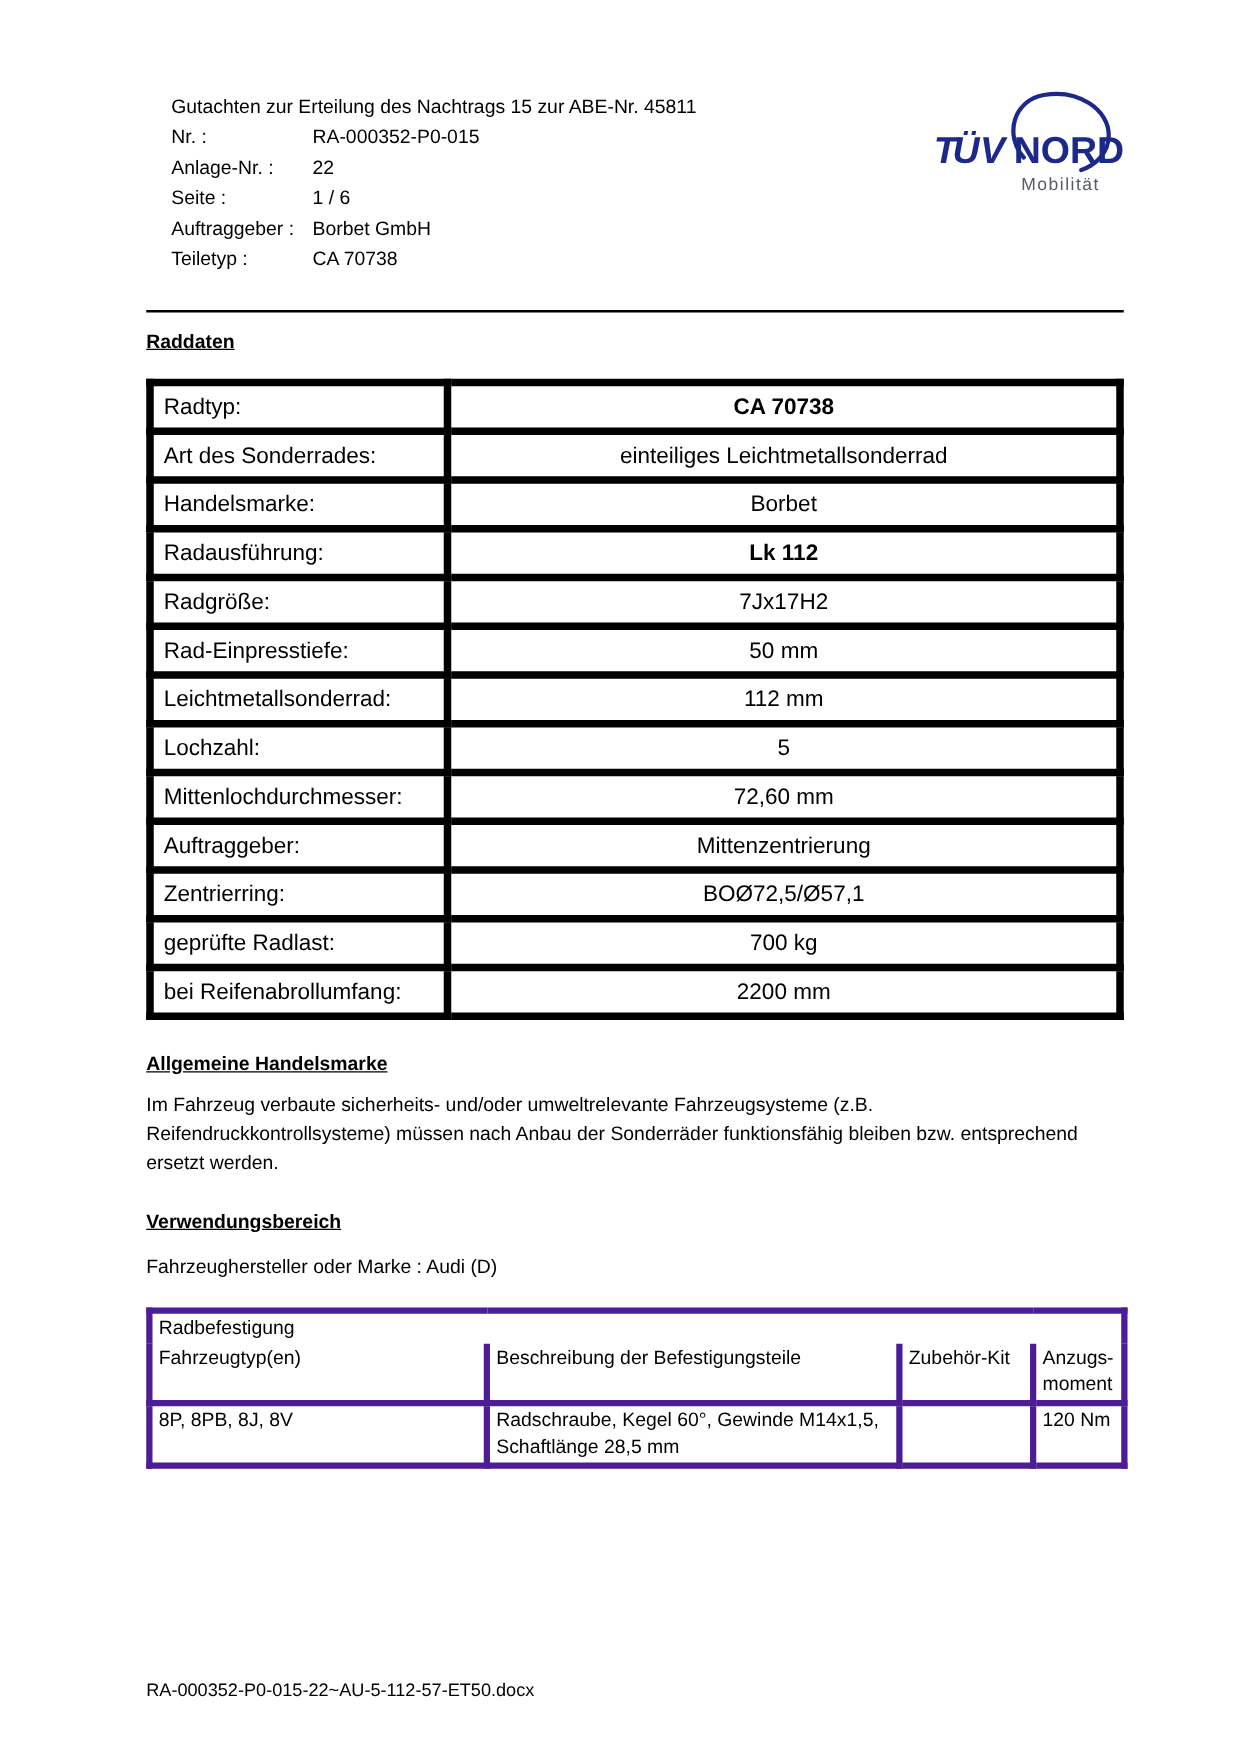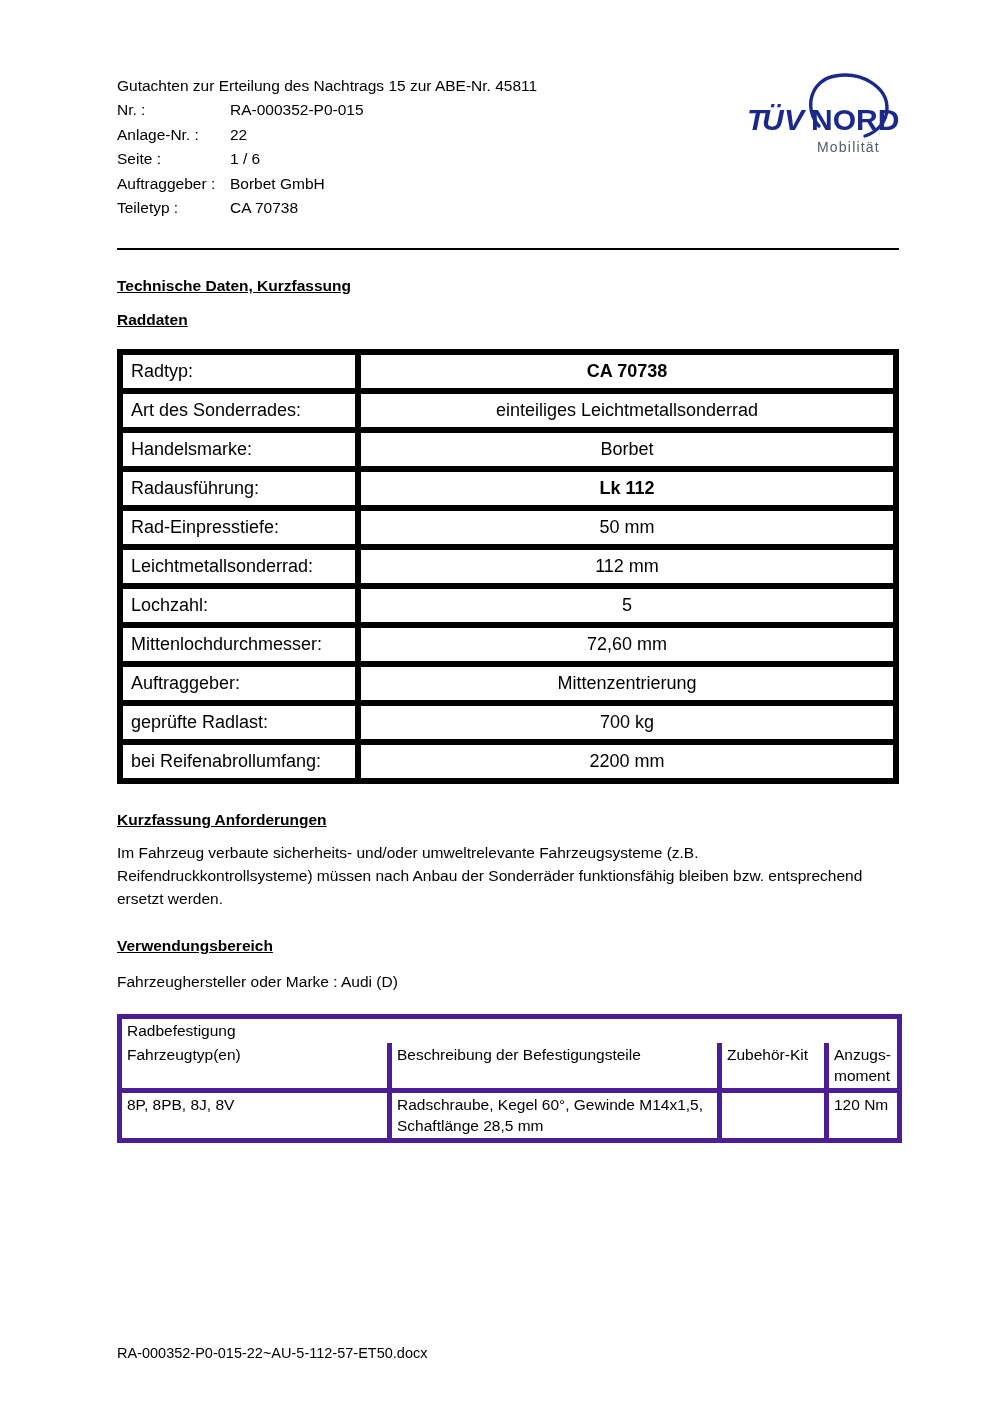--- a/index.html
+++ b/index.html
@@ -24,20 +24,21 @@
     position: absolute;
     left: 117px;
     top: 74px;
     width: 782px;
   }
 
   
   .header-wrap {
     position: relative;
     min-height: 150px;
+    margin-left: 20px;
   }
   .header-lines {
     font-size: 15.5px;
     line-height: 24.4px;
     white-space: nowrap;
   }
   .header-title {
     font-size: 15.5px;
     line-height: 24.4px;
   }
@@ -193,21 +194,20 @@
           <text x="53" y="62" font-family="'Liberation Sans', sans-serif" font-size="30" font-weight="bold" font-style="italic" fill="#1b2a8a">V</text>
           <text x="80" y="62" font-family="'Liberation Sans', sans-serif" font-size="30" font-weight="bold" fill="#1b2a8a">NORD</text>
           <text x="86" y="84" font-family="'Liberation Sans', sans-serif" font-size="14" fill="#555a66" letter-spacing="1.2">Mobilität</text>
         </svg>
       </div>
 
     </div>
 
     <hr class="rule">
 
-    <h2 class="section">Technische Daten, Kurzfassung</h2>
     <h2 class="section sub">Raddaten</h2>
 
     <table class="data">
       <tbody>
         <tr>
           <td class="label">Radtyp:</td>
           <td class="value bold">CA 70738</td>
         </tr>
         <tr>
           <td class="label">Art des Sonderrades:</td>
@@ -215,51 +215,59 @@
         </tr>
         <tr>
           <td class="label">Handelsmarke:</td>
           <td class="value">Borbet</td>
         </tr>
         <tr>
           <td class="label">Radausführung:</td>
           <td class="value bold">Lk 112</td>
         </tr>
         <tr>
+          <td class="label">Radgröße:</td>
+          <td class="value">7Jx17H2</td>
+        </tr>
+        <tr>
           <td class="label">Rad-Einpresstiefe:</td>
           <td class="value">50 mm</td>
         </tr>
         <tr>
           <td class="label">Leichtmetallsonderrad:</td>
           <td class="value">112 mm</td>
         </tr>
         <tr>
           <td class="label">Lochzahl:</td>
           <td class="value">5</td>
         </tr>
         <tr>
           <td class="label">Mittenlochdurchmesser:</td>
           <td class="value">72,60 mm</td>
         </tr>
         <tr>
           <td class="label">Auftraggeber:</td>
           <td class="value">Mittenzentrierung</td>
         </tr>
         <tr>
+          <td class="label">Zentrierring:</td>
+          <td class="value">BOØ72,5/Ø57,1</td>
+        </tr>
+        <tr>
           <td class="label">geprüfte Radlast:</td>
           <td class="value">700 kg</td>
         </tr>
         <tr>
           <td class="label">bei Reifenabrollumfang:</td>
           <td class="value">2200 mm</td>
         </tr>
       </tbody>
     </table>
 
-    <h2 class="section">Kurzfassung Anforderungen</h2>
+    <h2 class="section">Allgemeine Handelsmarke</h2>
     <p class="body">Im Fahrzeug verbaute sicherheits- und/oder umweltrelevante Fahrzeugsysteme (z.B. Reifendruckkontrollsysteme) müssen nach Anbau der Sonderräder funktionsfähig bleiben bzw. entsprechend ersetzt werden.</p>
 
     <h2 class="section">Verwendungsbereich</h2>
     <p class="body tight">Fahrzeughersteller oder Marke  : Audi (D)</p>
 
     <table class="fix">
       <colgroup>
         <col class="col-a">
           <col class="col-b">
           <col class="col-c">

